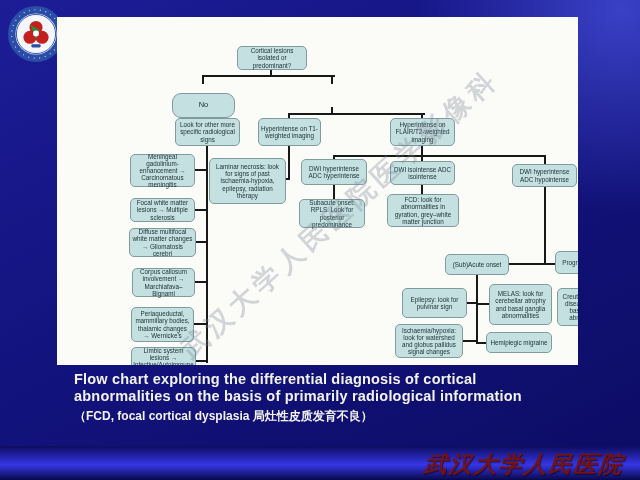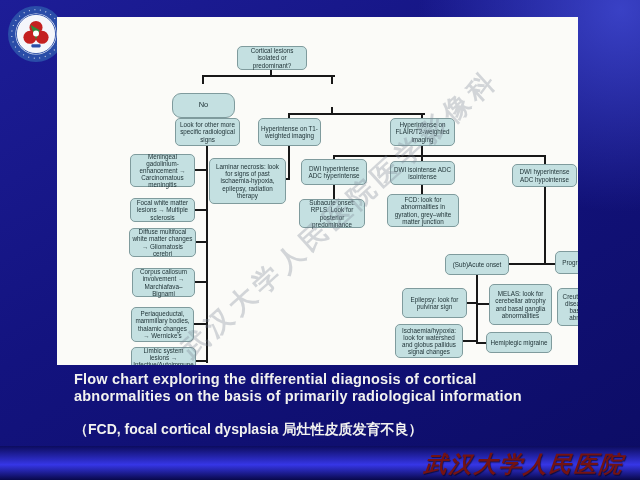--- a/index.html
+++ b/index.html
@@ -26,21 +26,21 @@
   .watermark{
     position:absolute;left:128px;top:318px;width:460px;z-index:3;
     transform:rotate(-42deg);transform-origin:left center;
     font-size:27px;letter-spacing:5px;color:rgba(125,135,150,.32);
     white-space:nowrap;pointer-events:none;font-weight:700;
   }
   
   .caption{position:absolute;left:74px;top:371px;width:540px;color:#f2f2ef;font-weight:700;}
   .cap-en{font-size:14.5px;line-height:1.18;letter-spacing:.2px;}
   .cap-cn{font-size:15px;line-height:1.2;margin-top:1px;}
-  .cap-fcd{font-size:14px;line-height:1.2;margin-top:16px;}
+  .cap-fcd{font-size:12px;line-height:1.2;margin-top:4px;}
   
   .logo{position:absolute;left:8px;top:6px;width:56px;height:56px;}
   
   .bottom-bar{
     position:absolute;left:0;right:0;top:446px;height:34px;
     background:linear-gradient(to bottom,#0c0c5e 0%,#3636e6 55%,#08084a 100%);
   }
   .calligraphy{
     position:absolute;left:424px;top:449px;width:212px;z-index:5;
     font-family:"DejaVu Serif",serif;font-weight:700;font-style:italic;

